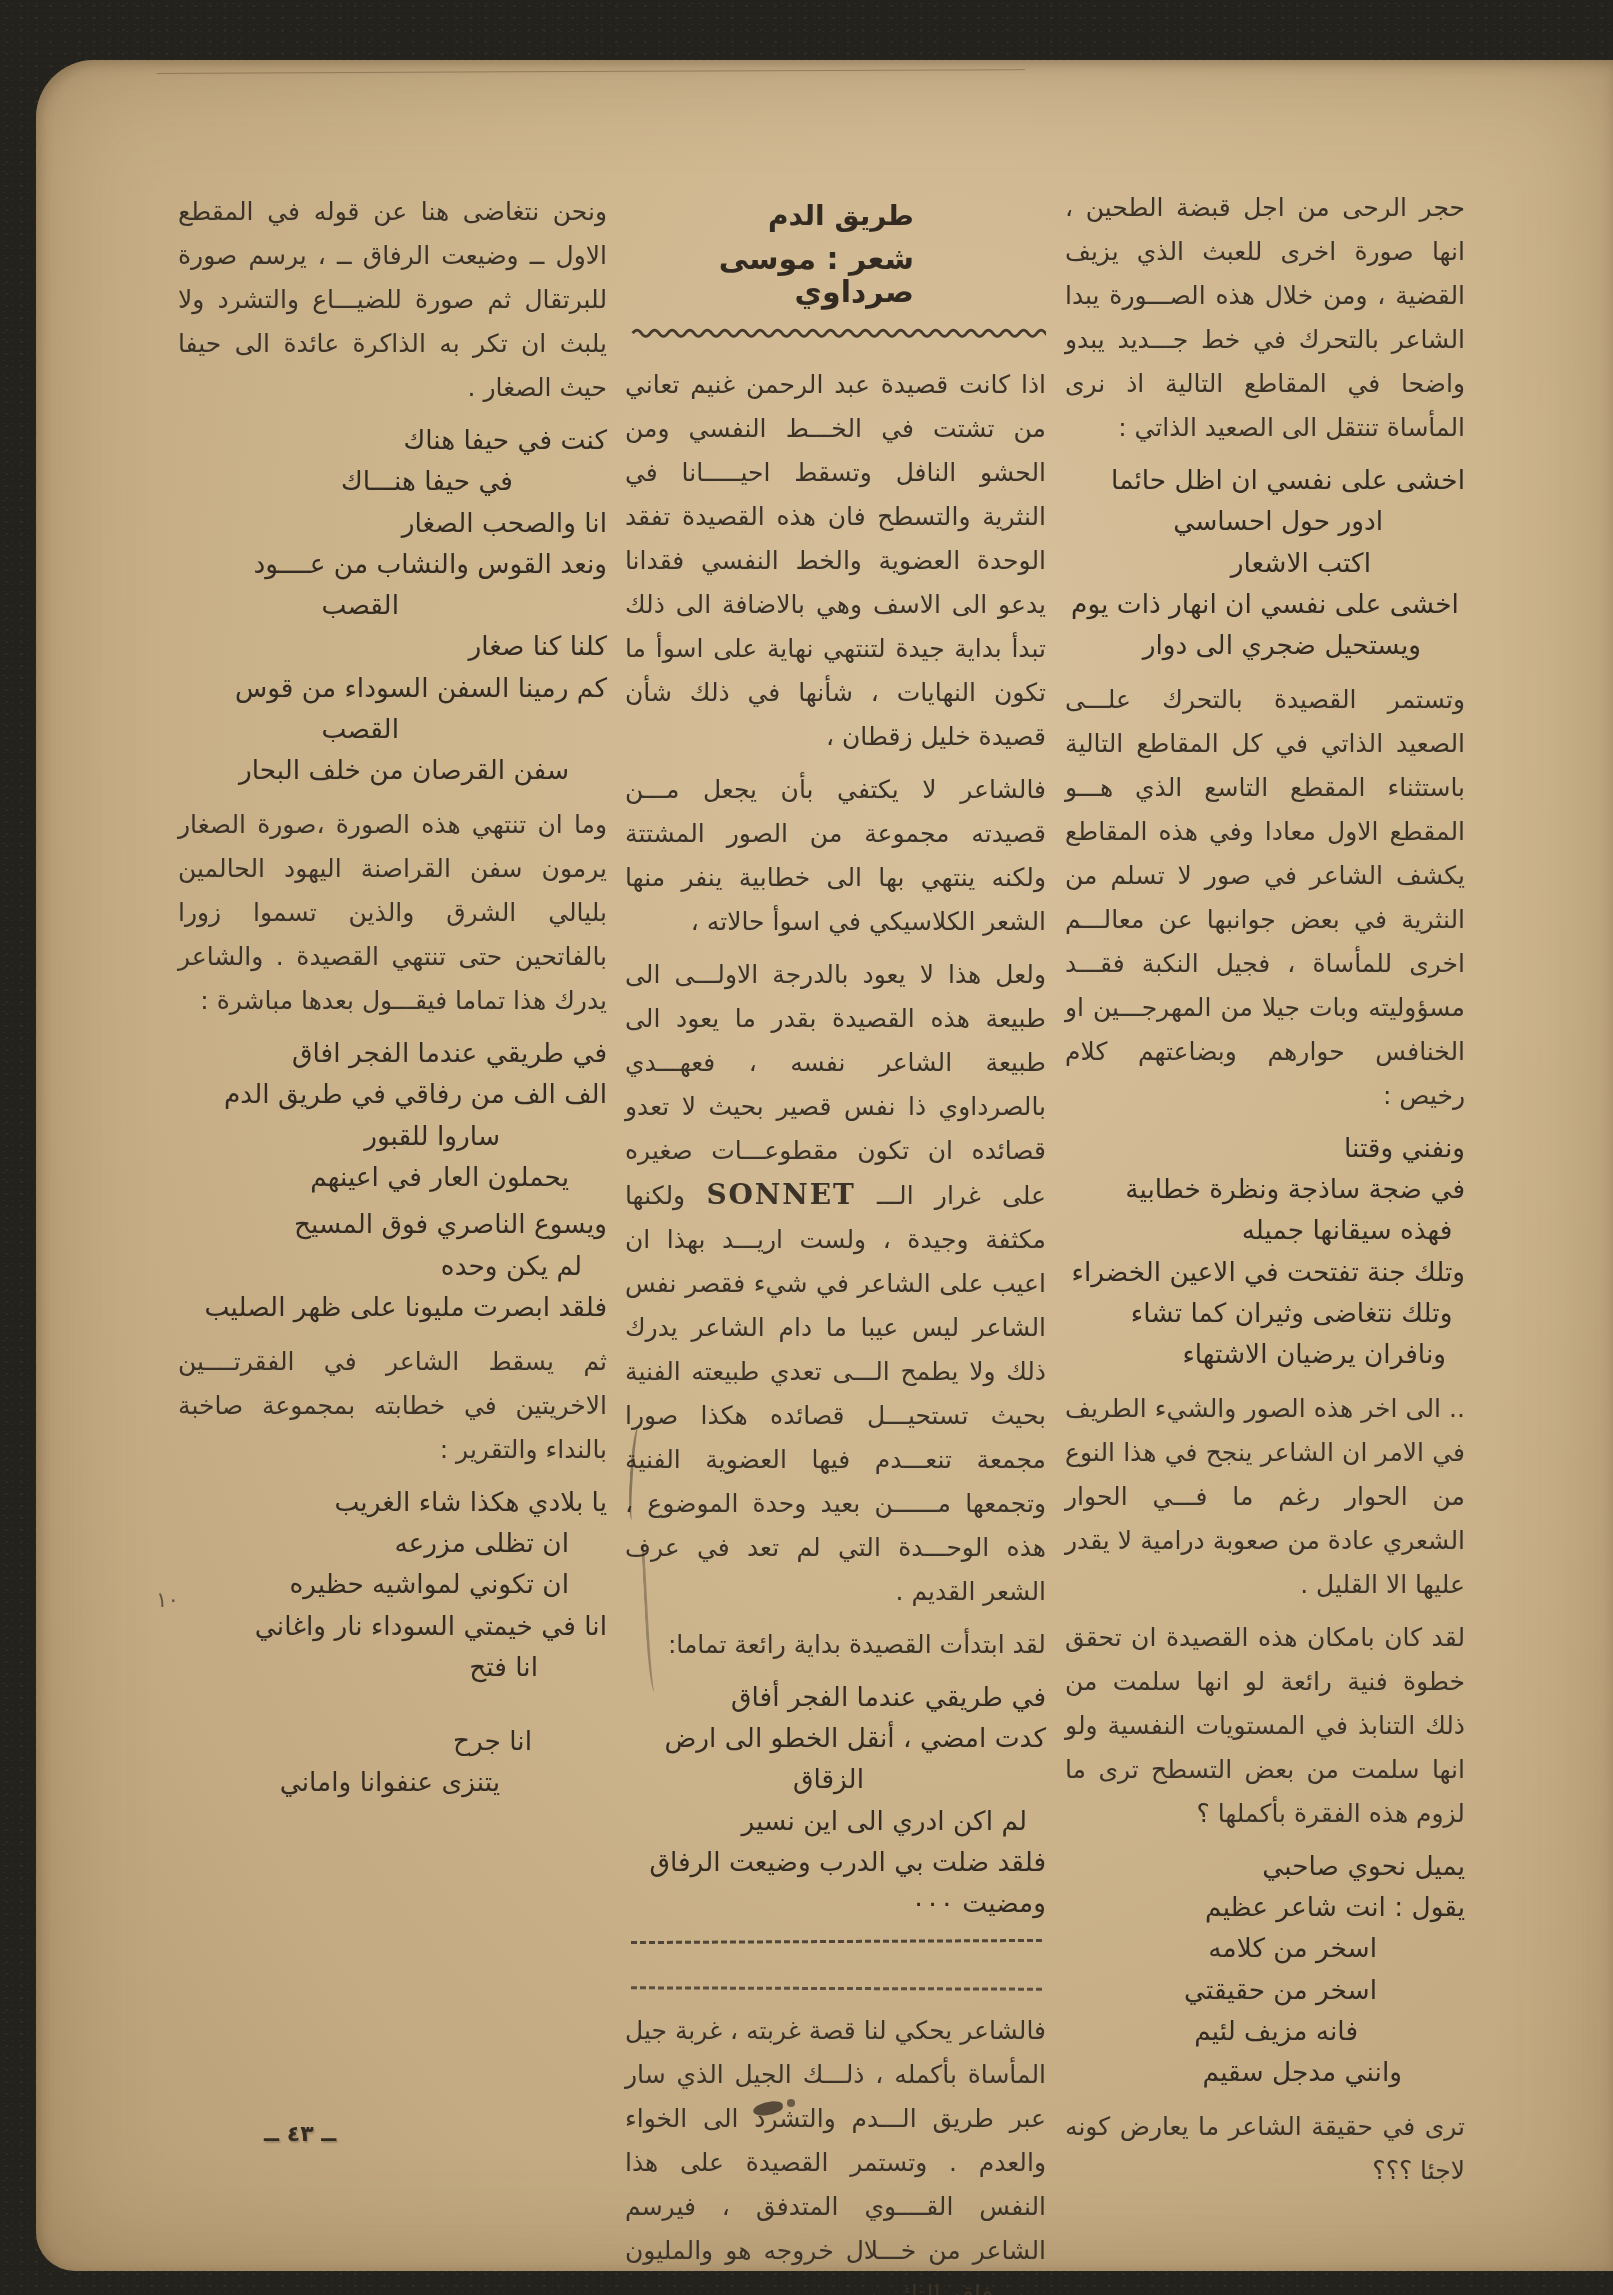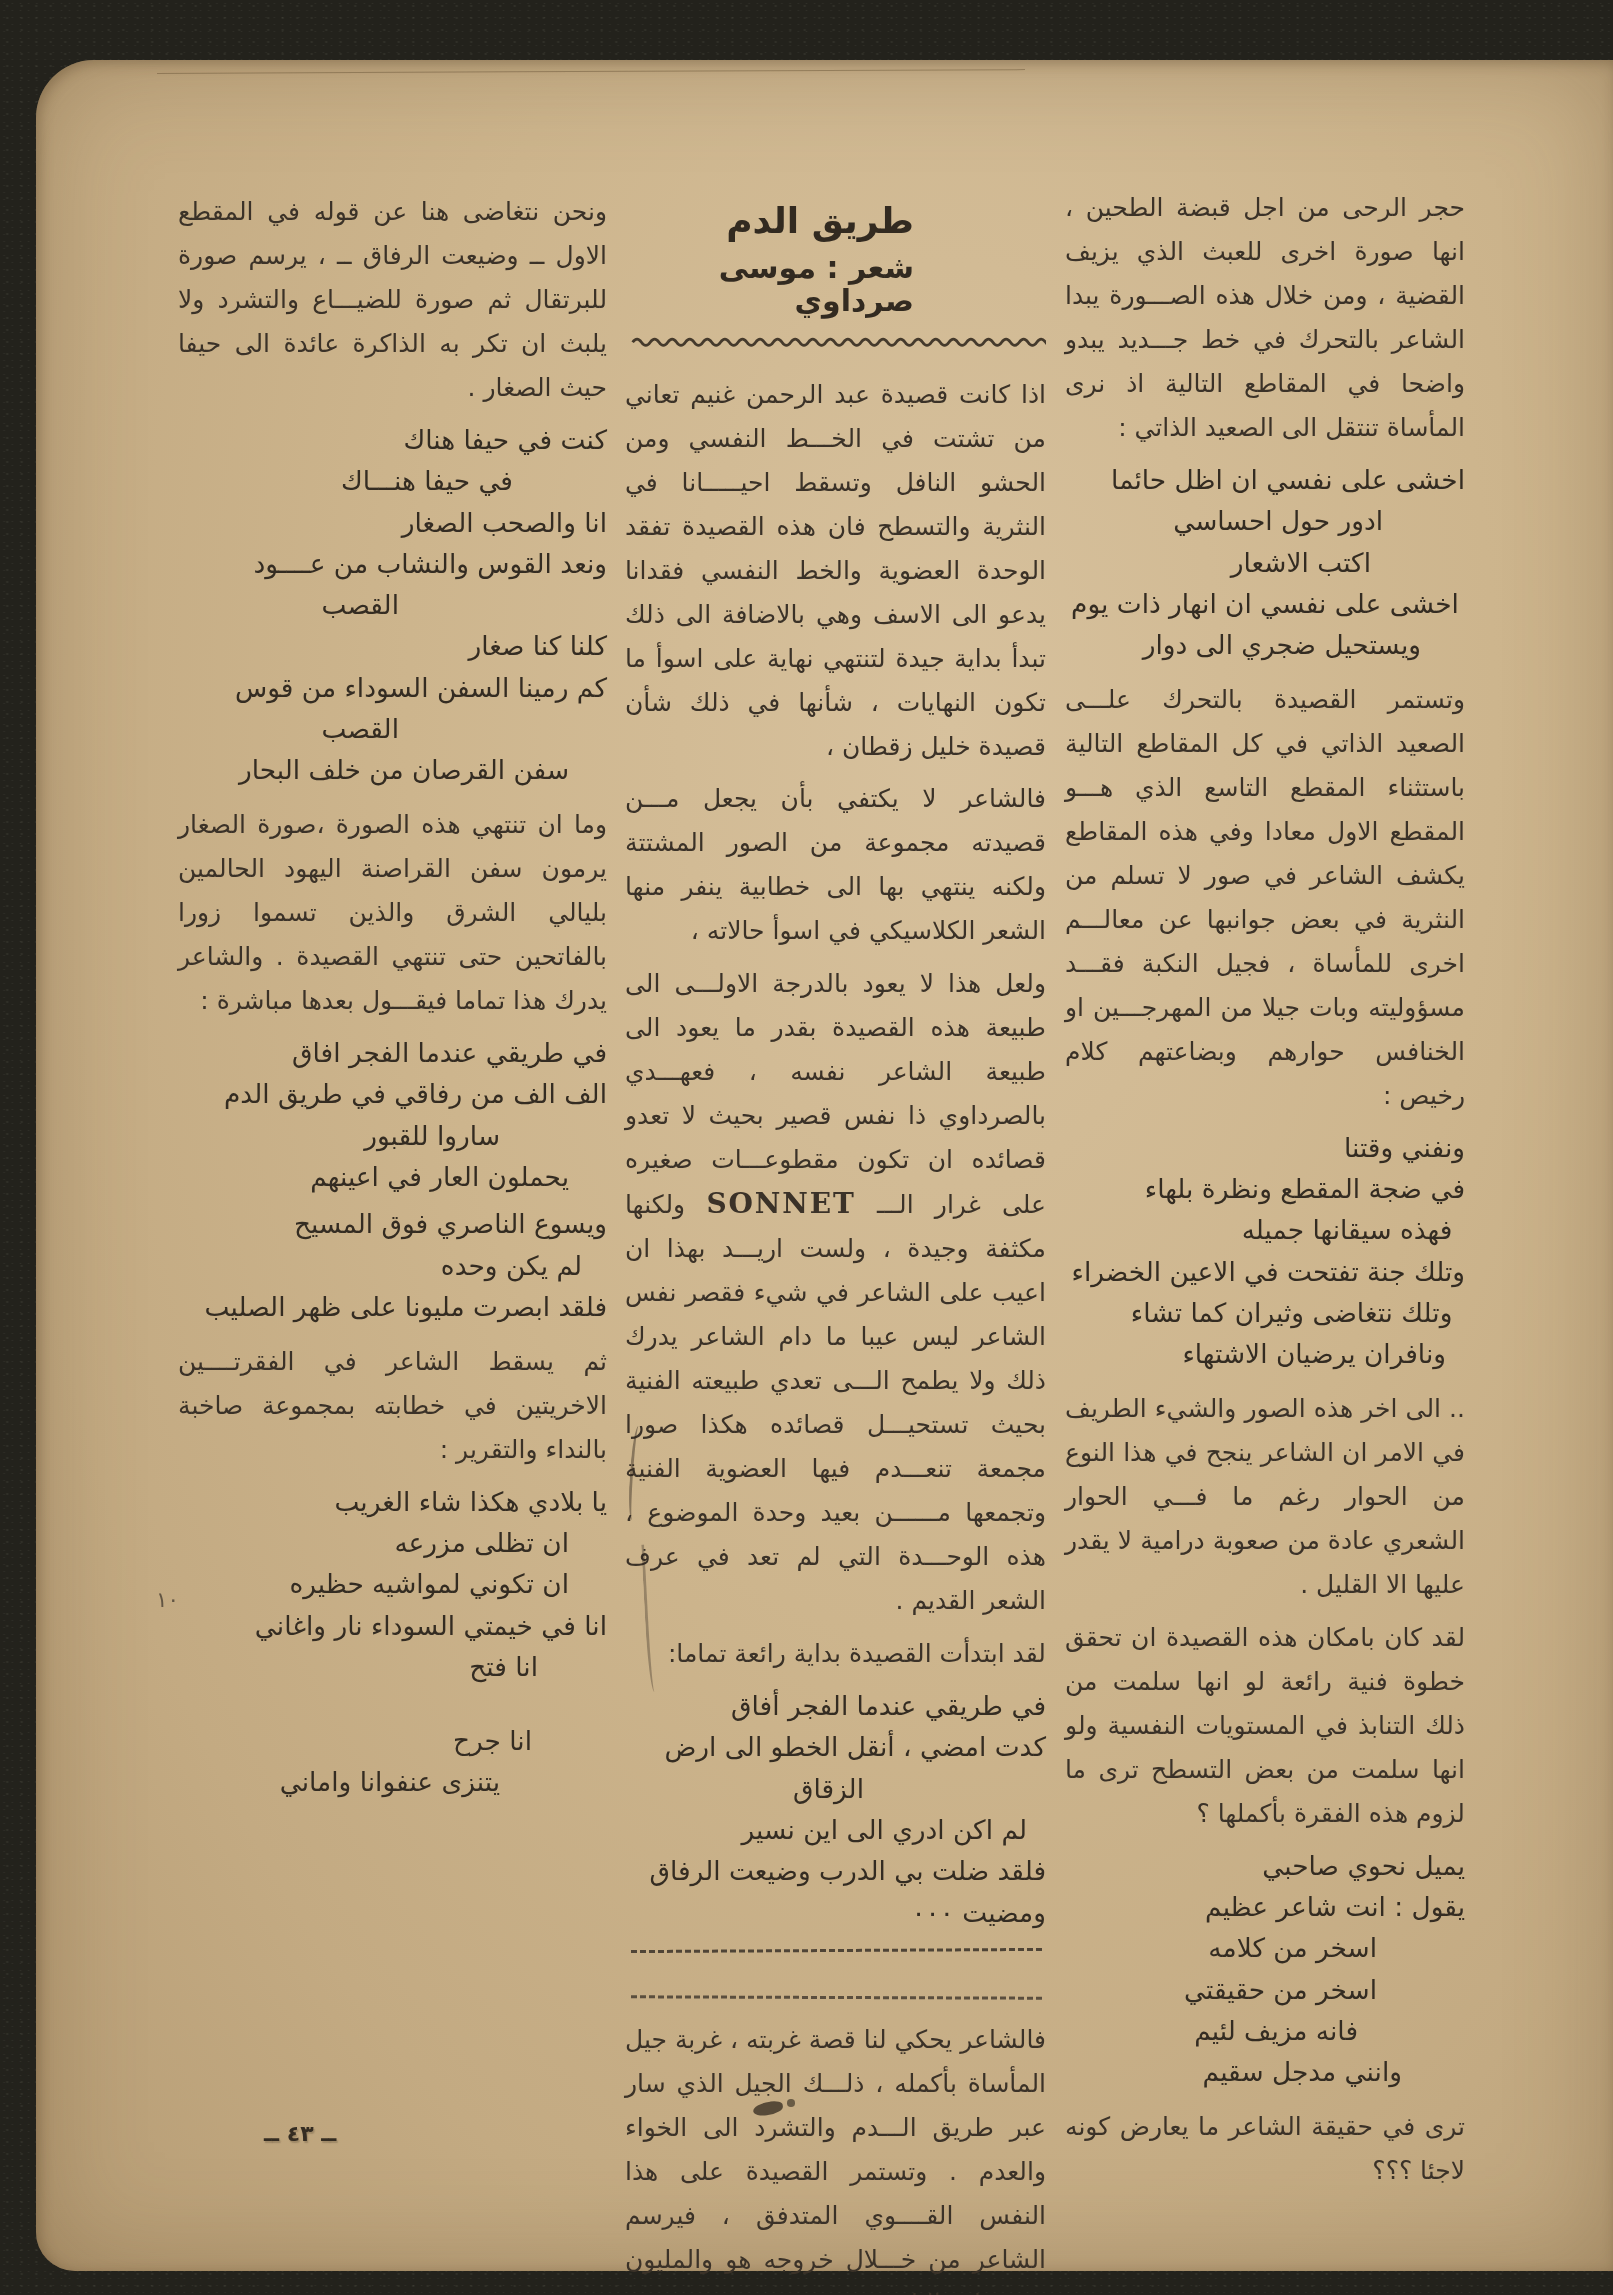--- a/index.html
+++ b/index.html
@@ -17,21 +17,21 @@
   .crease{position:absolute;left:157px;top:71px;width:868px;height:0;
        border-top:1.9px solid rgba(99,80,52,.45);transform:rotate(-0.25deg);}
   .col{position:absolute;direction:rtl;color:#3b3228;}
   .col-right{left:1065px;top:186px;width:400px;}
   .col-middle{left:625px;top:200px;width:421px;}
   .col-left{left:178px;top:190px;width:429px;}
   .p{font-size:25px;line-height:44px;text-align:justify;margin:0 0 8.8px;}
   .verse{margin:15px 0 17.6px;}
   .vl{font-weight:normal;font-size:26.4px;line-height:30px;margin-bottom:11.3px;text-align:right;
       letter-spacing:0.3px;color:#342c22;}
-  .title{font-size:36px;font-weight:bold;margin:0;padding-left:0;padding-right:132px;
+  .title{font-size:28px;font-weight:bold;margin:0;padding-left:0;padding-right:132px;
       text-align:right;line-height:1.15;color:#322a20;}
   .byline{font-size:30px;font-weight:bold;margin:10px 0 0;padding-right:132px;
       text-align:right;line-height:1.1;color:#322a20;}
   .wave{display:block;margin:19px 0 25px;}
   .latin{font-family:"DejaVu Serif",serif;font-weight:bold;font-size:28px;letter-spacing:1.9px;}
   .dashes{margin:21.4px 3.8px 19px 6.3px;}
   .dash-row{height:0;border-top:3.8px dashed rgba(58,49,40,.85);margin-bottom:44px;transform:rotate(-0.3deg);}
   .dash-row2{opacity:.9;transform:rotate(0.2deg);margin-bottom:0;}
   .pagenum{position:absolute;left:264px;top:2121px;font-size:22px;font-weight:bold;
       color:#342c22;letter-spacing:5px;direction:rtl;
@@ -59,21 +59,21 @@
       <div class="verse">
         <div class="vl" style="padding-right: 0px;">اخشى على نفسي ان اظل حائما</div>
         <div class="vl" style="padding-right: 82px;">ادور حول احساسي</div>
         <div class="vl" style="padding-right: 94px;">اكتب الاشعار</div>
         <div class="vl" style="padding-right: 0px; text-align: center;">اخشى على نفسي ان انهار ذات يوم</div>
         <div class="vl" style="padding-right: 44px;">ويستحيل ضجري الى دوار</div>
       </div>
       <p class="p">وتستمر القصيدة بالتحرك علـــى الصعيد الذاتي في كل المقاطع التالية باستثناء المقطع التاسع الذي هـــو المقطع الاول معادا وفي هذه المقاطع يكشف الشاعر في صور لا تسلم من النثرية في بعض جوانبها عن معالـــم اخرى للمأساة ، فجيل النكبة فقـــد مسؤوليته وبات جيلا من المهرجـــين او الخنافس حوارهم وبضاعتهم كلام رخيص :</p>
       <div class="verse">
         <div class="vl" style="padding-right: 0px;">ونفني وقتنا</div>
-        <div class="vl" style="padding-right: 0px;">في ضجة المقطع ونظرة بلهاء</div>
+        <div class="vl" style="padding-right: 0px;">في ضجة ساذجة ونظرة خطابية</div>
         <div class="vl" style="padding-right: 12.6px;">فهذه سيقانها جميله</div>
         <div class="vl" style="padding-right: 0px;">وتلك جنة تفتحت في الاعين الخضراء</div>
         <div class="vl" style="padding-right: 12.6px;">وتلك نتغاضى وثيران كما تشاء</div>
         <div class="vl" style="padding-right: 19px;">ونافران يرضيان الاشتهاء</div>
       </div>
       <p class="p">.. الى اخر هذه الصور والشيء الطريف في الامر ان الشاعر ينجح في هذا النوع من الحوار رغم ما فـــي الحوار الشعري عادة من صعوبة درامية لا يقدر عليها الا القليل .</p>
       <p class="p">لقد كان بامكان هذه القصيدة ان تحقق خطوة فنية رائعة لو انها سلمت من ذلك التنابذ في المستويات النفسية ولو انها سلمت من بعض التسطح ترى ما لزوم هذه الفقرة بأكملها ؟</p>
       <div class="verse">
         <div class="vl" style="padding-right: 0px;">يميل نحوي صاحبي</div>
         <div class="vl" style="padding-right: 0px;">يقول : انت شاعر عظيم</div>

